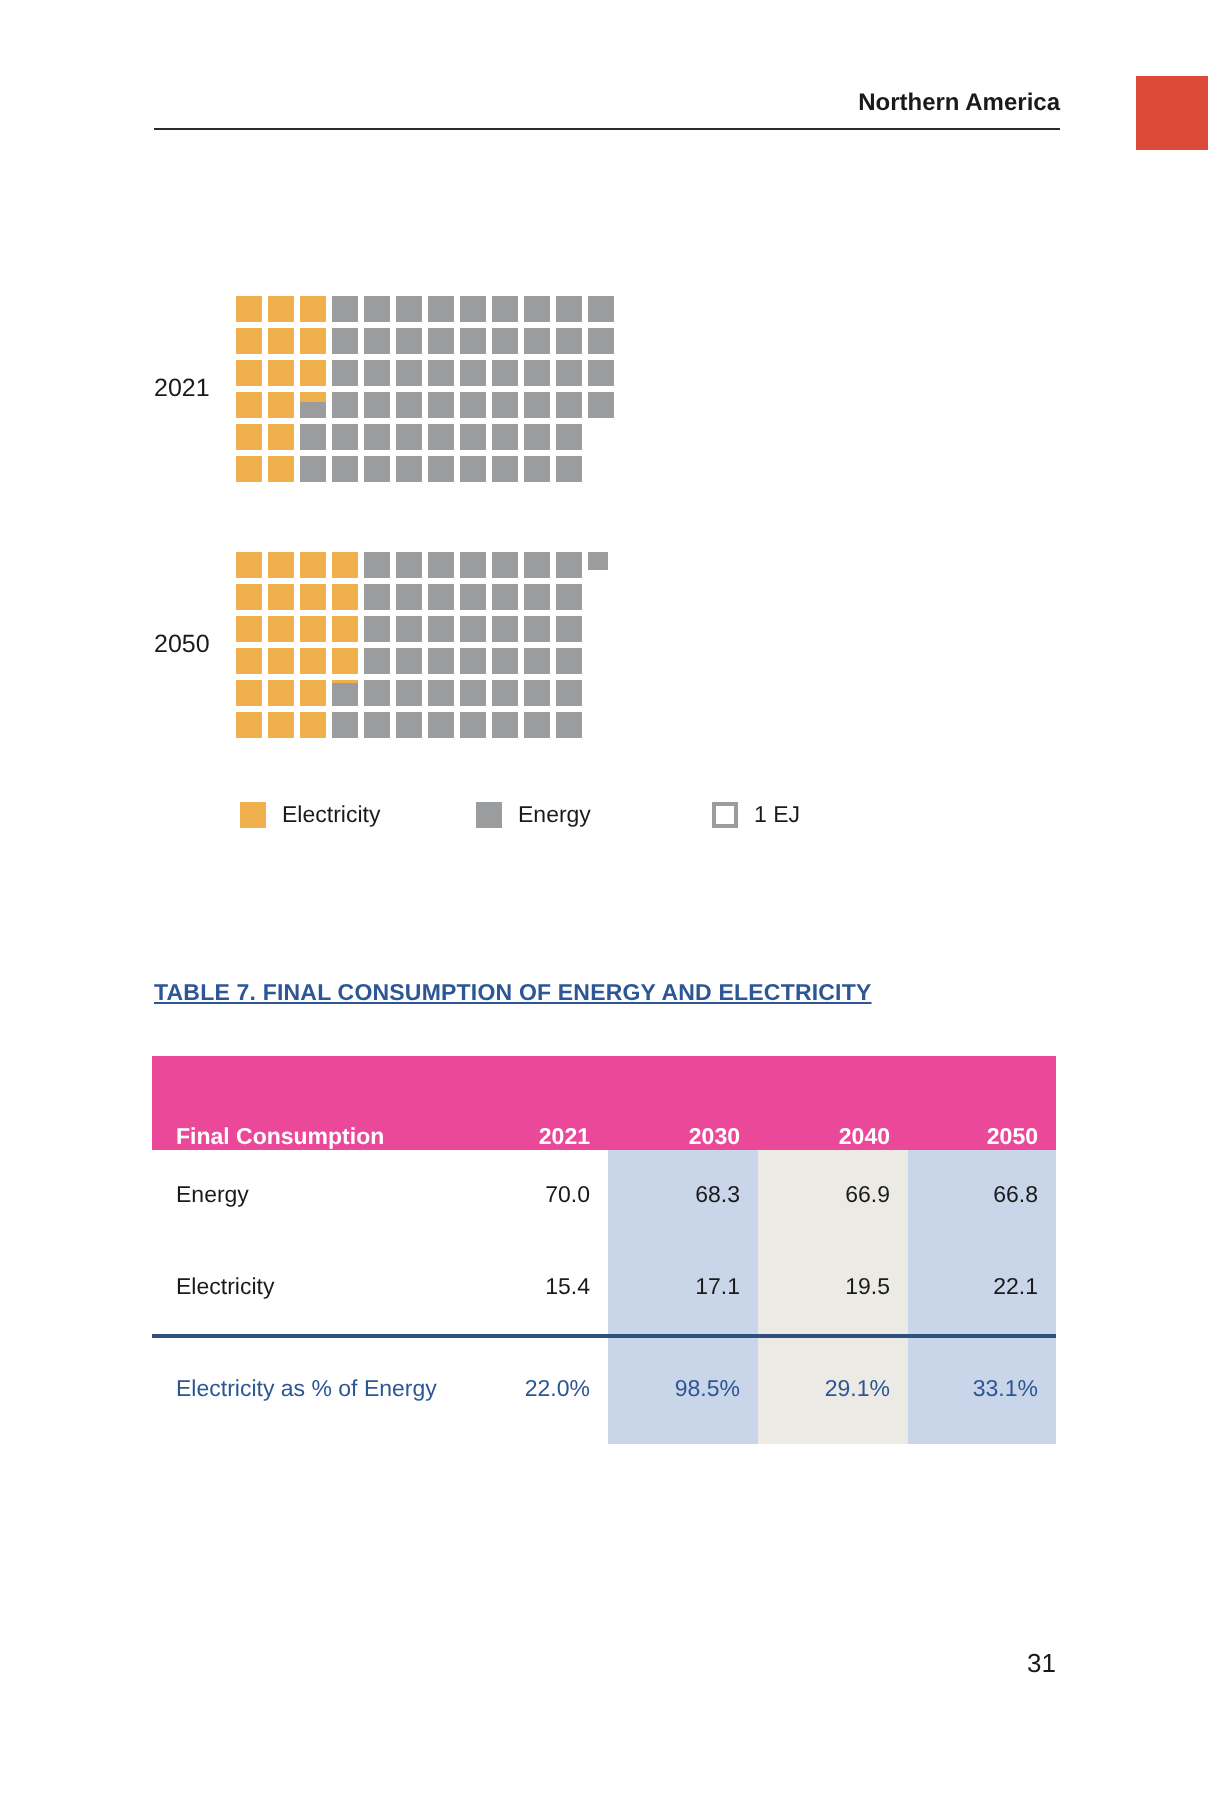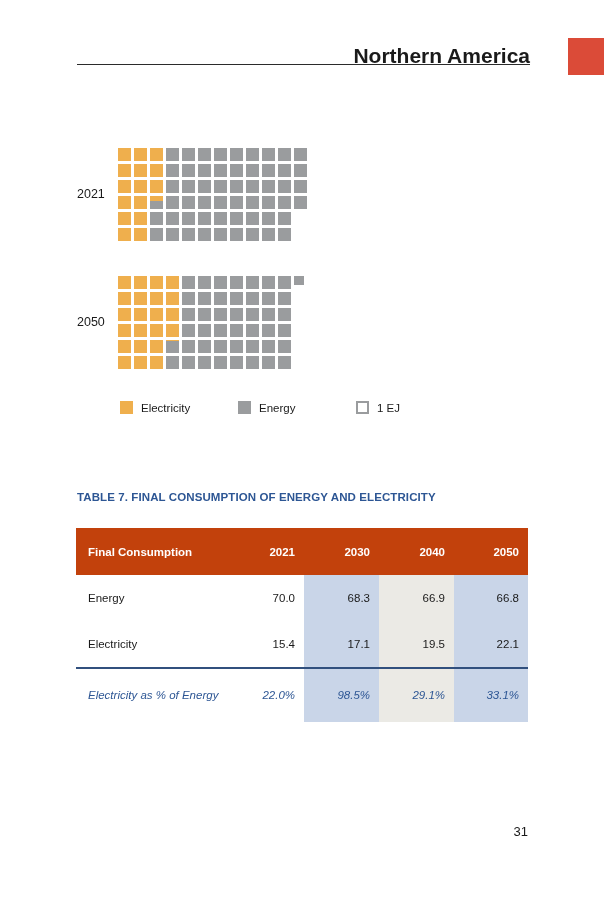--- a/index.html
+++ b/index.html
@@ -11,21 +11,21 @@
     height: 907px;
     background: #ffffff;
     overflow: hidden;
   }
 
   
   .region-title {
     position: absolute;
     top: 44px; left: 77px; width: 453px;
     text-align: right;
-    font-size: 21px; font-weight: bold; color: #1a1a1a;
+    font-size: 12px; font-weight: bold; color: #1a1a1a;
   }
   .header-rule {
     position: absolute;
     top: 64px; left: 77px; width: 453px; height: 1px;
     background: #2b2b2b;
   }
   .corner-square {
     position: absolute;
     top: 38px; left: 568px; width: 36px; height: 37px;
     background: #db4b38;
@@ -69,46 +69,46 @@
   .leg-swatch { width: 13px; height: 13px; flex: 0 0 auto; }
   .leg-elec { background: #efaf4d; }
   .leg-ener { background: #9a9c9e; }
   .leg-unit { background: #ffffff; border: 2.5px solid #9a9c9e; }
 
   
   .tbl-title {
     position: absolute;
     left: 77px; top: 489px;
     font-size: 11.5px; font-weight: bold; color: #2d5694;
-    line-height: 16.5px; letter-spacing: 0.1px;
+    line-height: 16.5px; letter-spacing: 0.1px; text-decoration: underline;
   }
 
   
   .tbl { position: absolute; left: 76px; top: 528px; width: 452px; }
   .tbl-header {
-    display: flex; align-items: center;
-    height: 47px; background: #c2410c;
+    display: flex; align-items: flex-end;
+    height: 47px; background: #ec4899;
     color: #ffffff; font-size: 11.5px; font-weight: bold;
   }
   .tbl-body { position: relative; height: 147px; }
   .stripe { position: absolute; top: 0; height: 147px; }
   .stripe-2030 { left: 228px; width: 75px; background: #c9d5e8; }
   .stripe-2040 { left: 303px; width: 75px; background: #ebeae5; }
   .stripe-2050 { left: 378px; width: 74px; background: #c9d5e8; }
   .tbl-row {
     position: relative;
     display: flex; align-items: center;
     font-size: 11.5px; color: #1a1a1a;
   }
   .row-energy { height: 46px; }
   .row-electricity { height: 46px; }
   .row-pct {
     height: 53px;
     border-top: 2px solid #31507e;
-    color: #2d5694; font-style: italic;
+    color: #2d5694; 
   }
   .c-label { width: 153px; padding-left: 12px; text-align: left; }
   .c-num { width: 75px; padding-right: 9px; text-align: right; }
   .c-num-last { width: 74px; padding-right: 9px; text-align: right; }
 
   
   .page-number {
     position: absolute;
     top: 824px; left: 452px; width: 76px;
     text-align: right;

